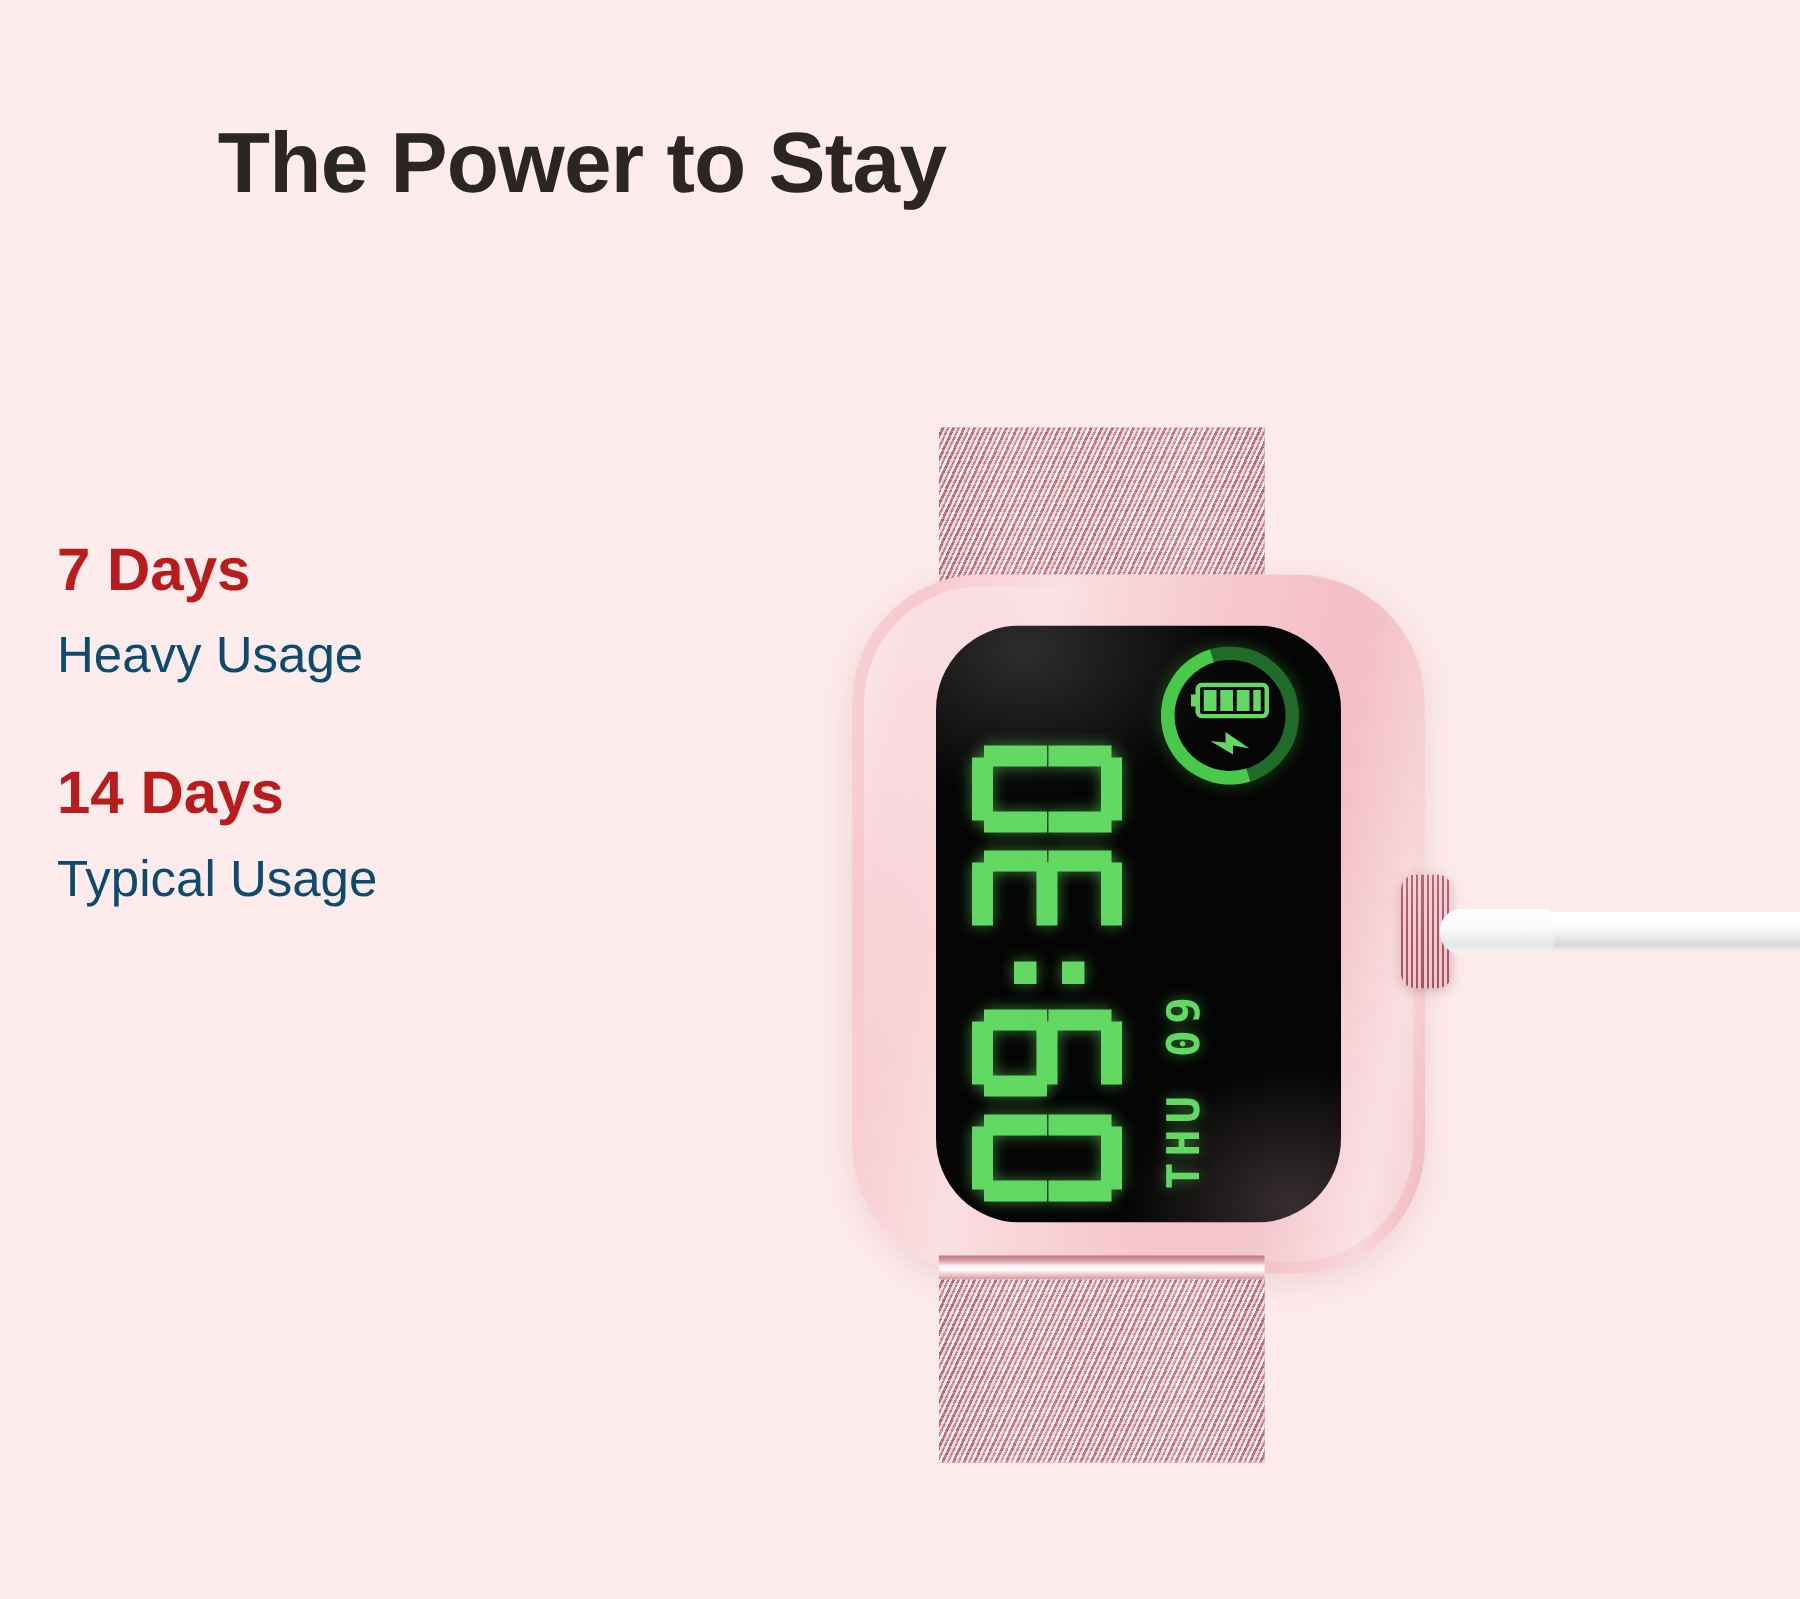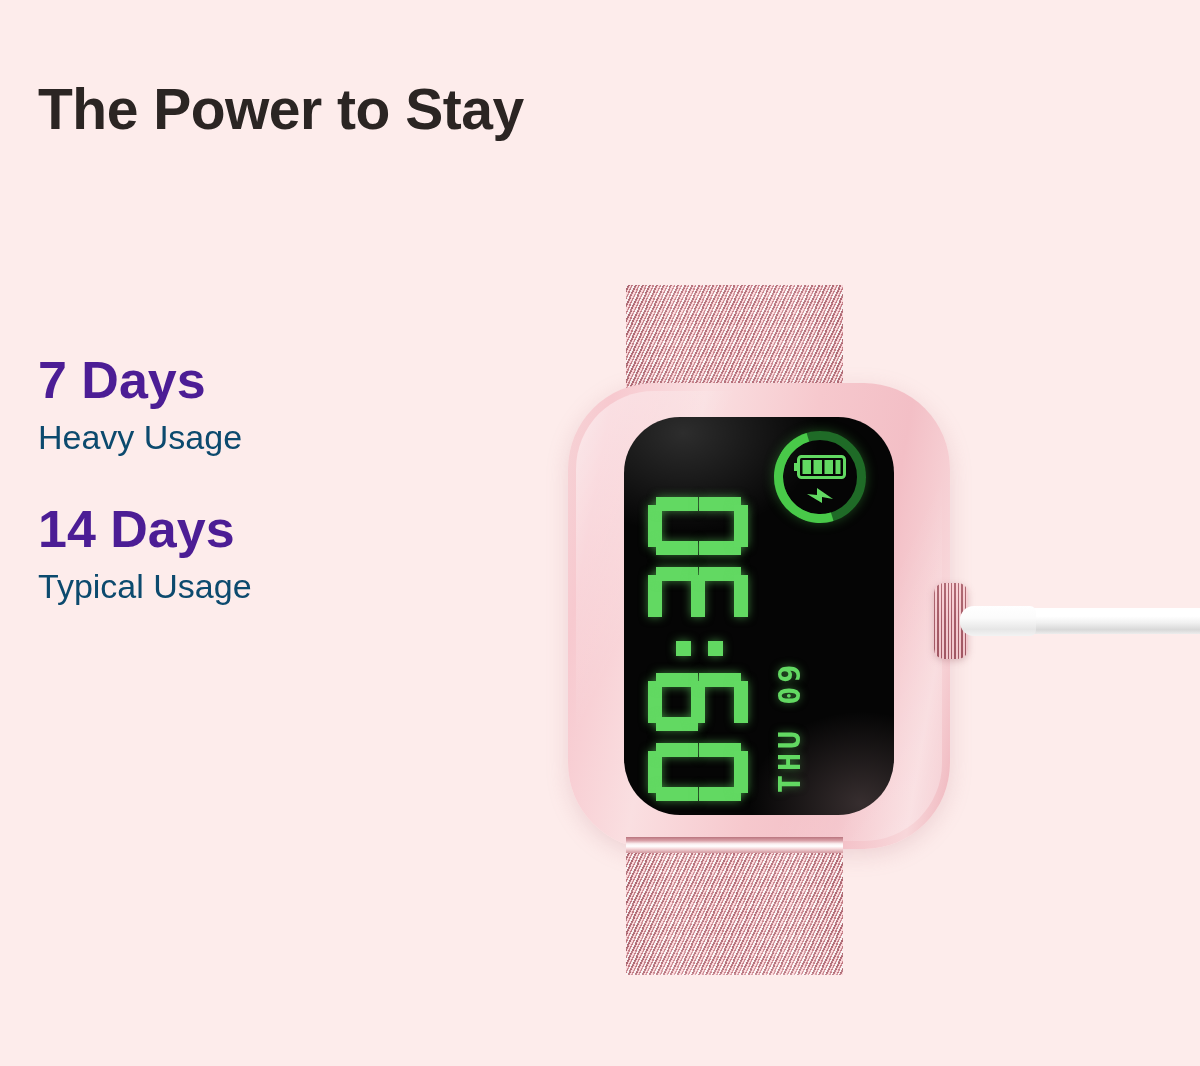--- a/index.html
+++ b/index.html
@@ -22,35 +22,36 @@
     top: 58px;
     width: 700px;
   }
   .headline-line {
     font-size: 57px;
     font-weight: bold;
     color: #2b2523;
     letter-spacing: -0.5px;
     line-height: 102px;
     white-space: nowrap;
+    text-align: center;
   }
 
   
   #spec-list {
     position: absolute;
     left: 38px;
     top: 356px;
     width: 480px;
   }
   .spec-item { margin-bottom: 44px; }
   .spec-item:last-child { margin-bottom: 0; }
   .spec-value {
-    font-size: 52px;
+    font-size: 40px;
     font-weight: bold;
-    color: #4c1d95;
+    color: #b91c1c;
     line-height: 48px;
     letter-spacing: 0px;
   }
   .spec-label {
     font-size: 34px;
     font-weight: normal;
     color: #0c4a6e;
     line-height: 48px;
     margin-top: 9px;
     letter-spacing: 0px;

